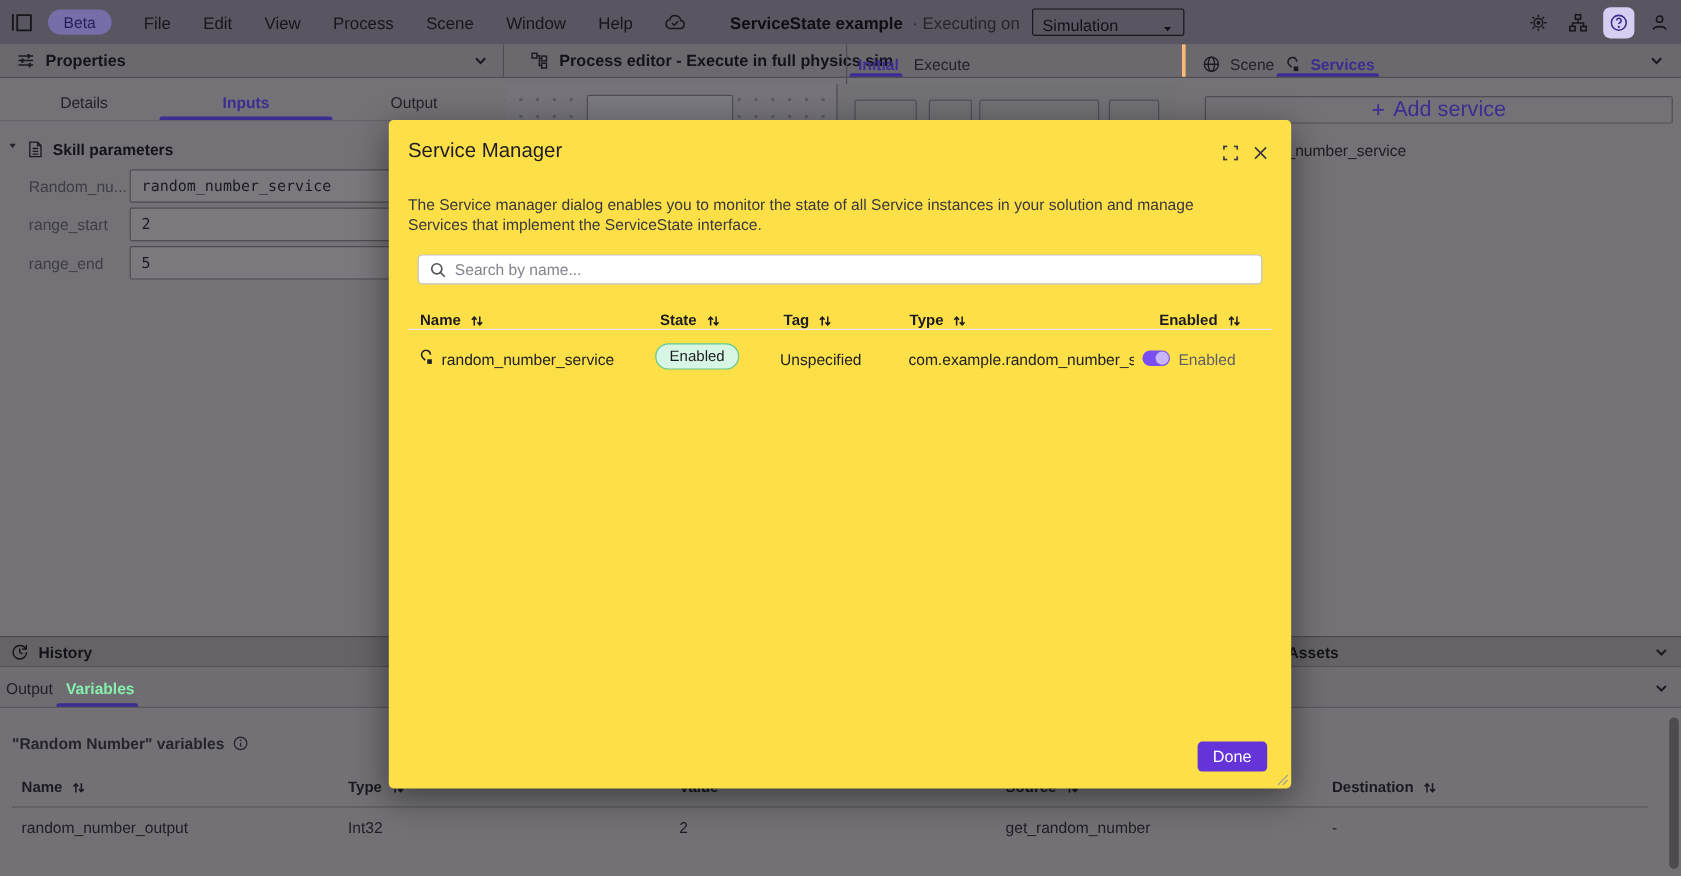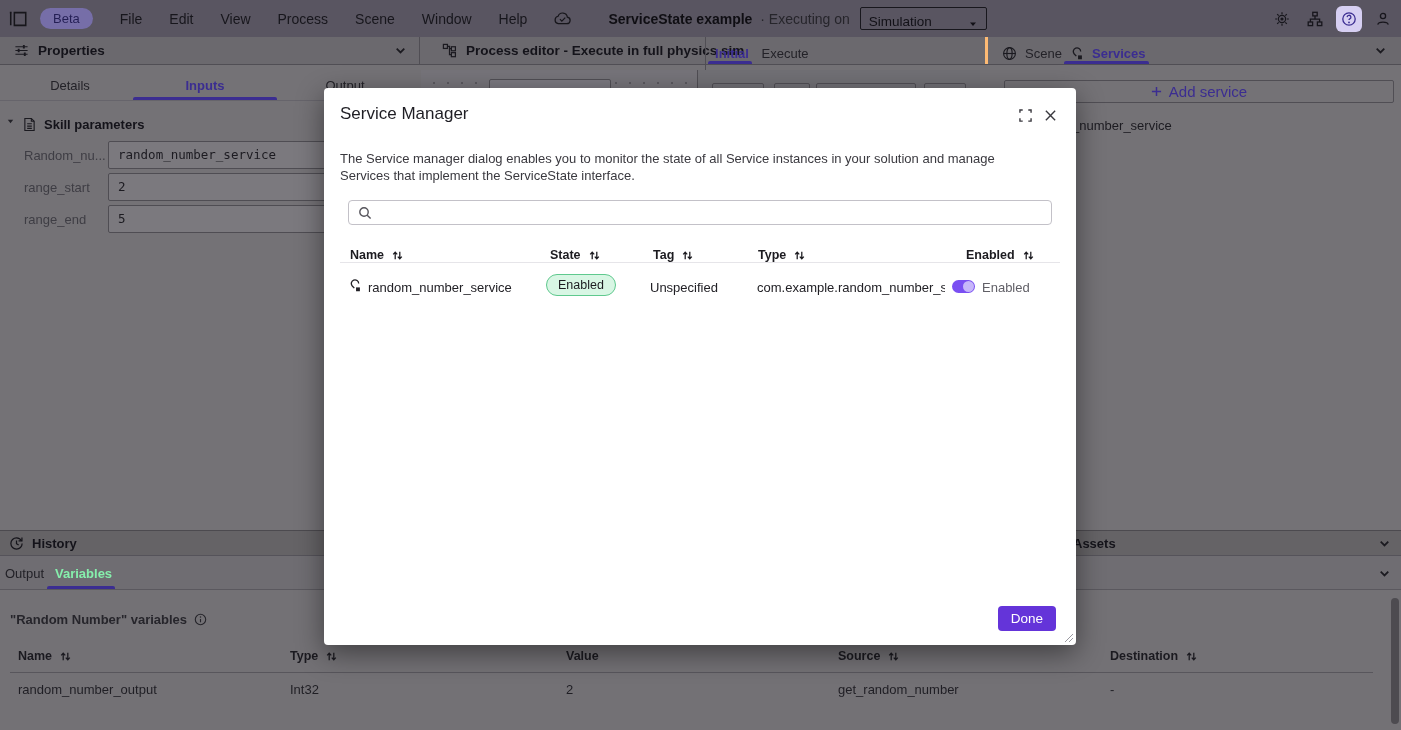--- a/index.html
+++ b/index.html
@@ -79,21 +79,21 @@
   .node-box { position:absolute; left:68px; top:9px; width:122px; height:42px; border:1px solid #514f55; background:#7b7980; border-radius:2px; }
   .procright { position:absolute; left:697px; top:70px; width:283px; height:460px; background:#717075; border-left:1px solid #504e54; }
   .tbox { position:absolute; top:13px; height:28px; border:1px solid #514f55; border-radius:2px; }
 
   
   .rpanel { position:absolute; left:981px; top:70px; width:420px; height:460px; background:#747276; }
   .add-btn {
     position:absolute; left:23px; top:10px; width:390px; height:23px;
     border:1px solid #504e54; border-radius:2px; background:transparent;
     display:flex; align-items:center; justify-content:center; gap:7px;
-    color:#3b2d91; font-size:15px; font-family:inherit; cursor:pointer;
+    color:#3b2d91; font-size:18px; font-family:inherit; cursor:pointer;
   }
   .svc-item { position:absolute; left:26px; top:48px; display:flex; align-items:center; gap:7px; font-size:13px; color:#1c1b21; }
   .svc-item .ico { color:#1c1b21; }
 
   
   .historybar {
     position:absolute; left:0; top:530px; width:1401px; height:26px;
     background:#656366; border-top:1px solid #4c4a4f; border-bottom:1px solid #55535a;
     display:flex; align-items:center;
   }
@@ -110,22 +110,22 @@
   .vars-label { position:absolute; left:10px; top:22px; display:flex; align-items:center; gap:7px; font-size:13px; font-weight:700; color:#26252b; }
   .vars-label .ico { color:#26252b; }
   .vhead { position:absolute; top:59px; display:flex; align-items:center; gap:8px; font-size:12.5px; font-weight:700; color:#1b1a20; }
   .vrow-cell { position:absolute; top:92px; font-size:13px; color:#1f1e24; }
   .vline { position:absolute; left:10px; top:82px; width:1363px; height:1px; background:#58565c; }
   .vscroll { position:absolute; left:1391px; top:8px; width:8px; height:126px; background:#4d4b50; border-radius:4px; }
   .sort { display:inline-flex; color:inherit; }
 
   
   .modal {
-    position:absolute; left:324px; top:88px; width:752px; height:557px;
-    background:#ffffff; border-radius:4px; box-shadow:0 8px 28px rgba(0,0,0,.45); z-index:10;
+    position:absolute; left:324px; top:100px; width:752px; height:557px;
+    background:#fde047; border-radius:4px; box-shadow:0 8px 28px rgba(0,0,0,.45); z-index:10;
   }
   .m-title { position:absolute; left:16px; top:16px; font-size:17px; font-weight:500; color:#1f1e24; }
   .m-expand { position:absolute; right:44px; top:21px; color:#3a393f; cursor:pointer; }
   .m-close { position:absolute; right:19px; top:21px; color:#3a393f; cursor:pointer; }
   .m-desc { position:absolute; left:16px; top:62px; width:674px; font-size:13px; line-height:17px; color:#3a393f; }
   .m-search {
     position:absolute; left:24px; top:112px; width:704px; height:25px;
     border:1px solid #c3c1c8; border-radius:4px; display:flex; align-items:center; background:#fff;
   }
   .m-search .ico { margin-left:9px; color:#55545b; }
@@ -467,20 +467,21 @@
     </span>
     <div class="m-desc">The Service manager dialog enables you to monitor the state of all Service instances in your solution and manage Services that implement the ServiceState interface.</div>
 
     <div class="m-search">
       <span class="ico">
         <svg width="14" height="14" viewBox="0 0 14 14" fill="none" stroke="currentColor" stroke-width="1.4">
           <circle cx="6" cy="6" r="4.2"></circle>
             <path d="m9.2 9.2 3.4 3.4"></path>
         </svg>
       </span>
+      <input type="text" placeholder="Search by name..." style="">
     </div>
 
     <div class="m-colhead" style="left:26px;">
       <span>Name</span>
       <span class="sort">
           <svg width="11" height="11" viewBox="0 0 12 12" fill="none" stroke="currentColor" stroke-width="1.4">
             <path d="M3.5 10.2V2.6M1.3 4.8l2.2-2.3 2.2 2.3"></path>
             <path d="M8.5 1.8v7.6M6.3 7.2l2.2 2.3 2.2-2.3"></path>
           </svg>
         </span>

